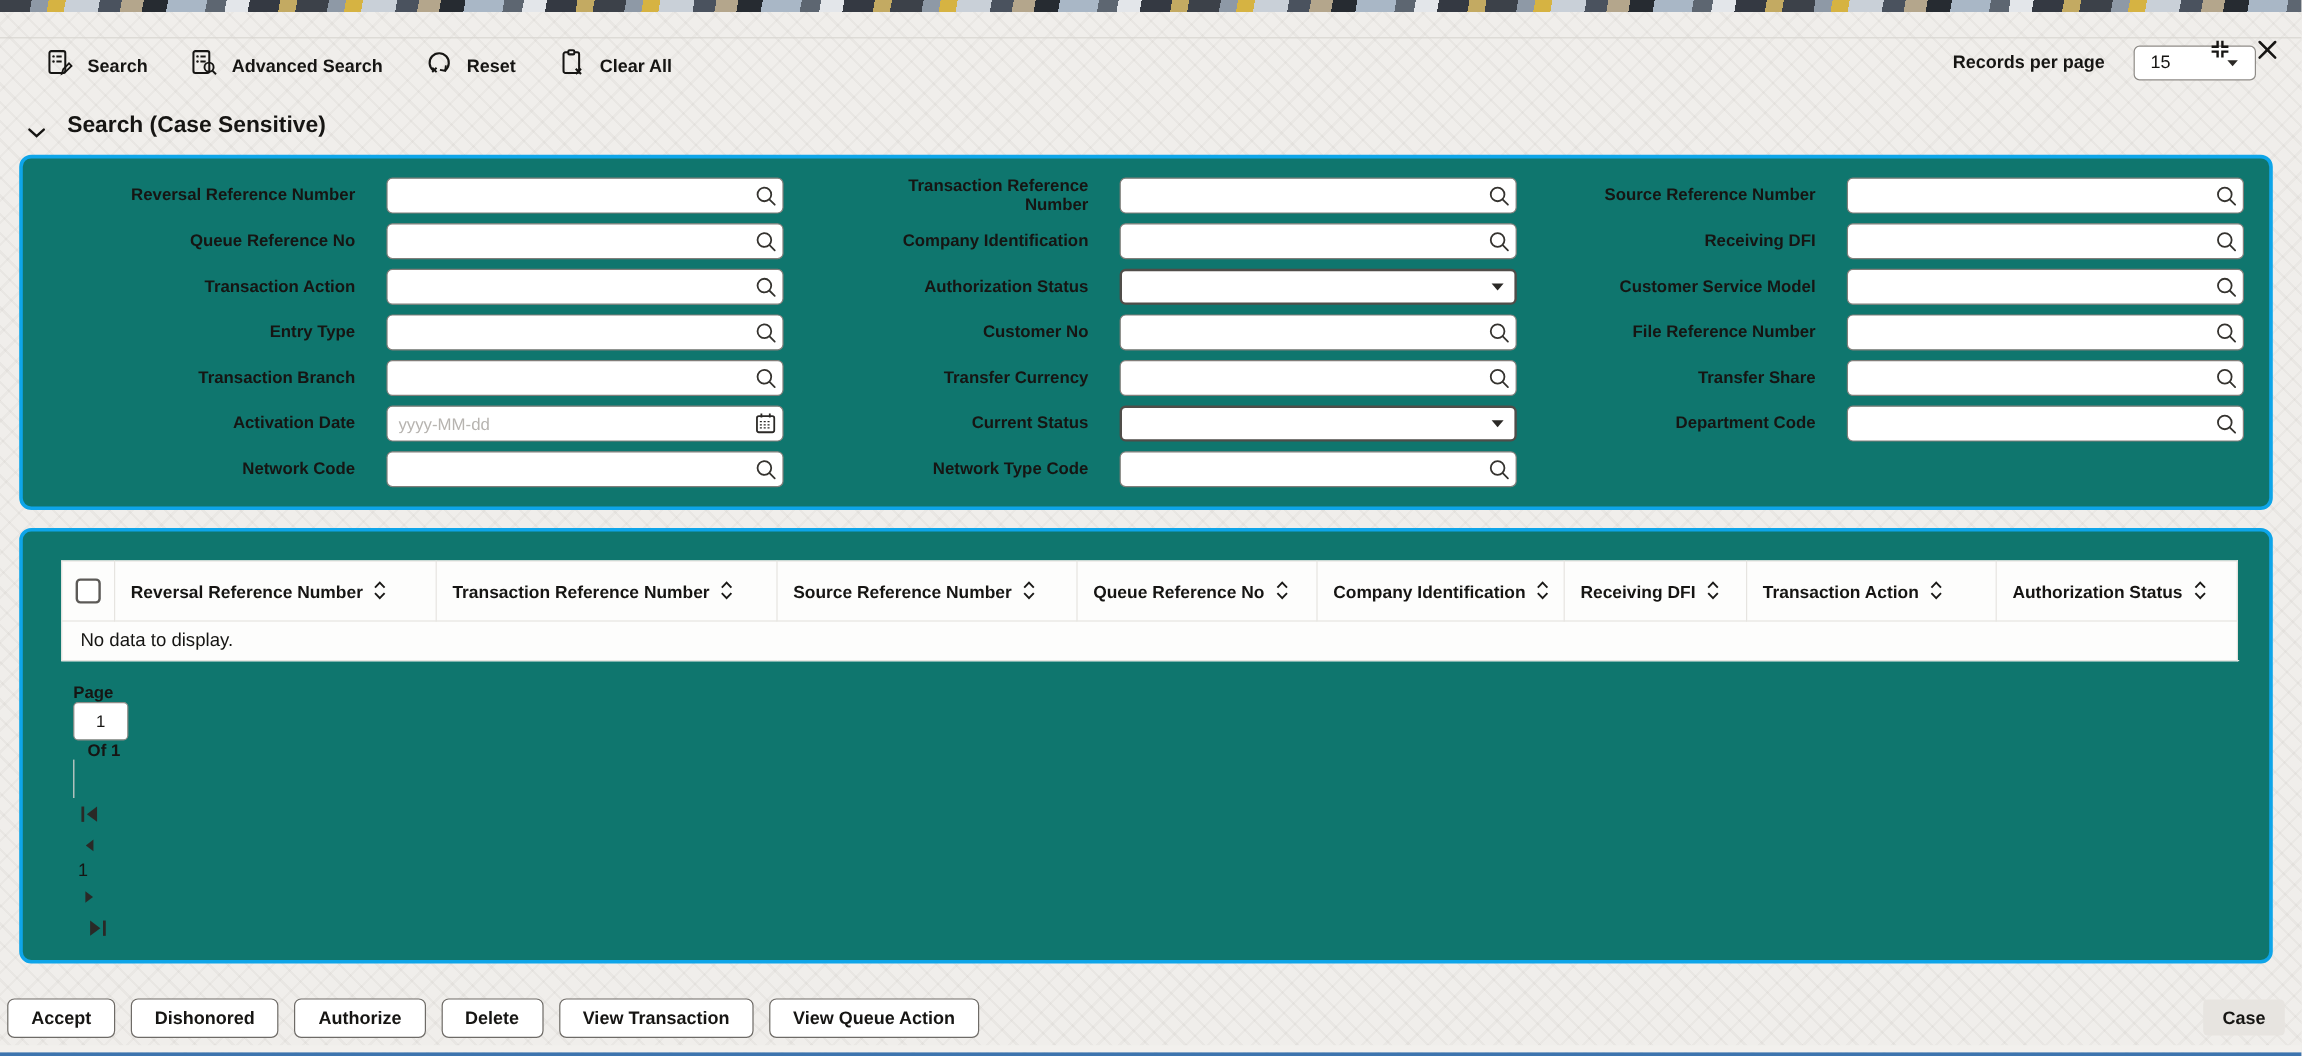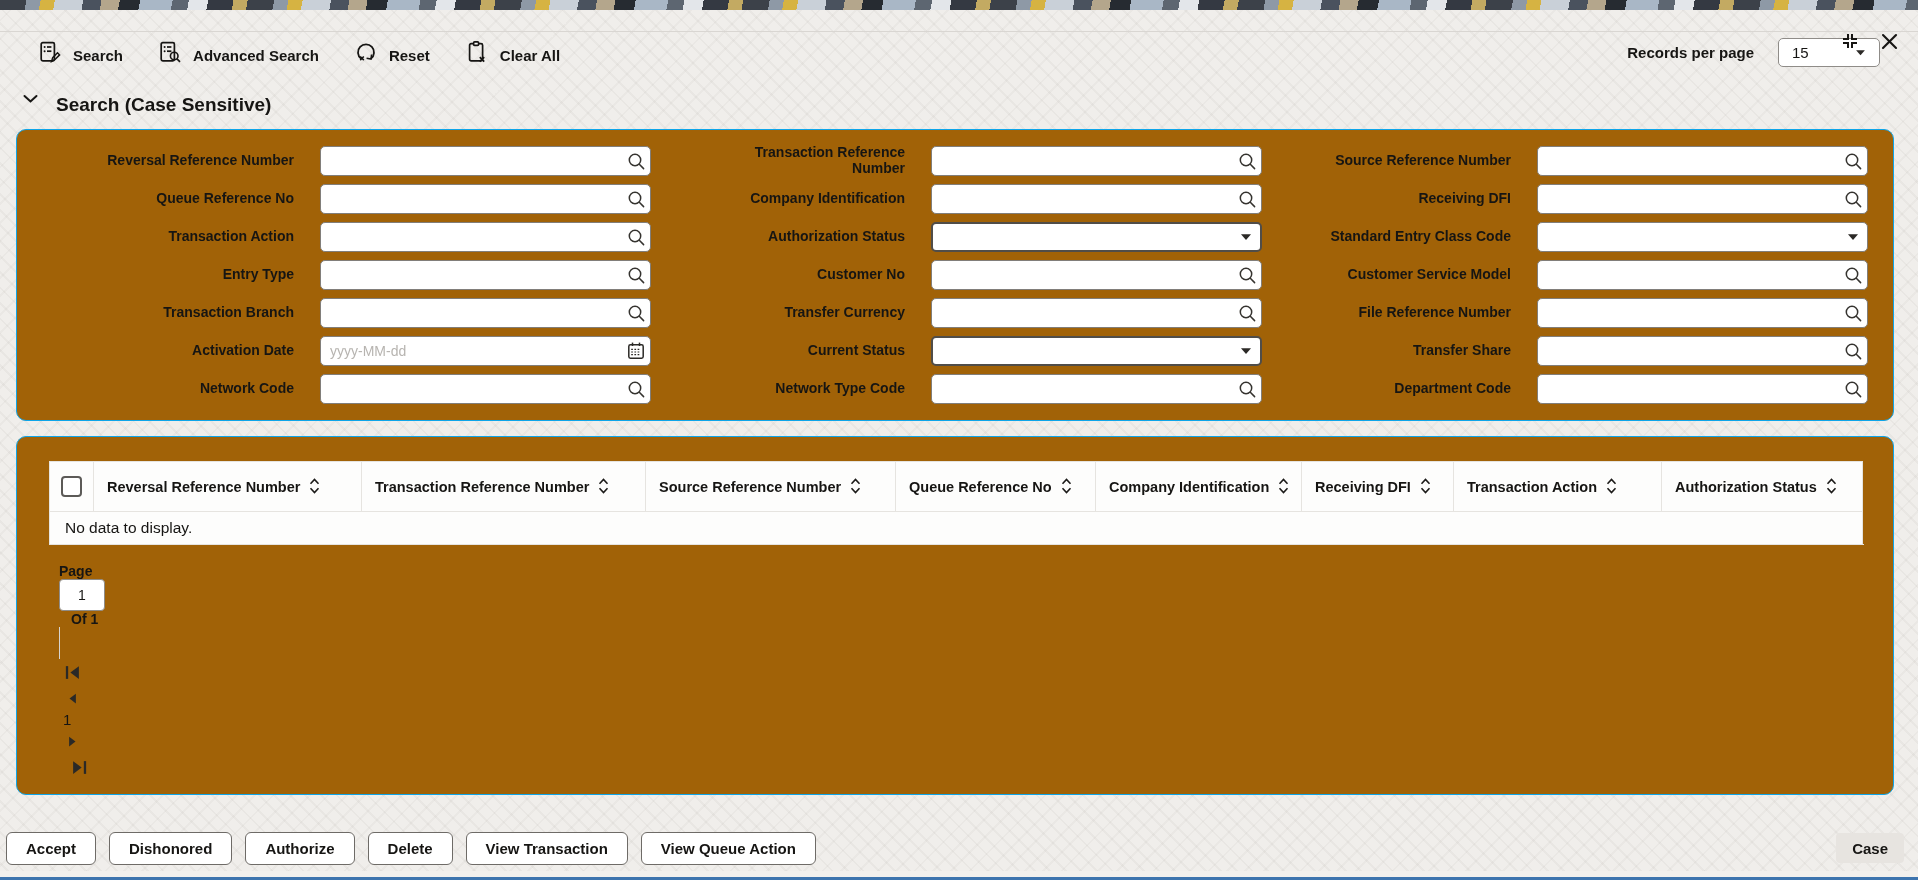--- a/index.html
+++ b/index.html
@@ -26,23 +26,23 @@
   .win-btn { width:22px; height:22px; display:flex; align-items:center; justify-content:center; cursor:pointer; }
   .hr1 { border-top:1px solid #d9d6d2; }
   .toolbar { display:flex; align-items:center; height:40px; padding:0 38px 0 38px; }
   .tb-action { display:flex; align-items:flex-end; gap:11px; margin-right:35px; cursor:pointer; }
   .tb-action span { font-size:15px; font-weight:600; }
   .records { margin-left:auto; display:flex; align-items:center; gap:24px; }
   .records .lbl { font-size:15px; font-weight:700; }
   .select-box { width:102px; height:29px; background:#fff; border:1px solid #8f8c88; border-radius:5px;
     display:flex; align-items:center; justify-content:space-between; padding:0 13px; cursor:pointer; }
   .select-box .val { font-size:15px; }
-  .section-head { display:flex; align-items:flex-start; gap:18px; padding:22px 0 13px 23px; cursor:pointer; }
+  .section-head { display:flex; align-items:flex-end; gap:18px; padding:22px 0 13px 23px; cursor:pointer; }
   .section-head .st { font-size:19px; font-weight:700; }
-  .panel { margin:0 24px 0 16px; background:#a16207; border:1px solid #0ea5e9; border-radius:10px; }
+  .panel { margin:0 24px 0 16px; background:#0f766e; border:3px solid #0ea5e9; border-radius:10px; }
   
   .form-panel { display:flex; padding:12px 0 12px 77px; }
   .fcol { display:flex; flex-direction:column; }
   .fcol2 { margin-left:76px; } .fcol3 { margin-left:49px; }
   .frow { display:flex; align-items:center; height:38px; }
   .flabel { width:200px; text-align:right; font-size:14px; font-weight:700; line-height:1.12; }
   .fcol2 .flabel { width:178px; }
   .fwrap { margin-left:26px; width:331px; height:30px; background:#fff; border:1px solid #817e7a;
     border-radius:5px; display:flex; align-items:center; }
   .fwrap.emph { border:2px solid #504d49; }
@@ -369,31 +369,20 @@
           <input style="">
           <span class="ficon">
             <svg width="19" height="19" viewBox="0 0 19 19" fill="none" stroke="#35332f" stroke-width="1.5">
               <circle cx="8" cy="8" r="5.7"></circle>
               <line x1="12.3" y1="12.3" x2="16.6" y2="16.6" stroke-linecap="round"></line>
             </svg>
           </span>
         </div>
       </div>
       <div class="frow">
-        <label class="flabel">Standard Entry Class Code</label>
-        <div class="fwrap">
-          <input style="">
-          <span class="ficon">
-            <svg width="12" height="8" viewBox="0 0 12 8">
-              <path d="M1 1.3 L6 7 L11 1.3 Z" fill="#2b2926"></path>
-            </svg>
-          </span>
-        </div>
-      </div>
-      <div class="frow">
         <label class="flabel">Customer Service Model</label>
         <div class="fwrap">
           <input style="">
           <span class="ficon">
             <svg width="19" height="19" viewBox="0 0 19 19" fill="none" stroke="#35332f" stroke-width="1.5">
               <circle cx="8" cy="8" r="5.7"></circle>
               <line x1="12.3" y1="12.3" x2="16.6" y2="16.6" stroke-linecap="round"></line>
             </svg>
           </span>
         </div>

